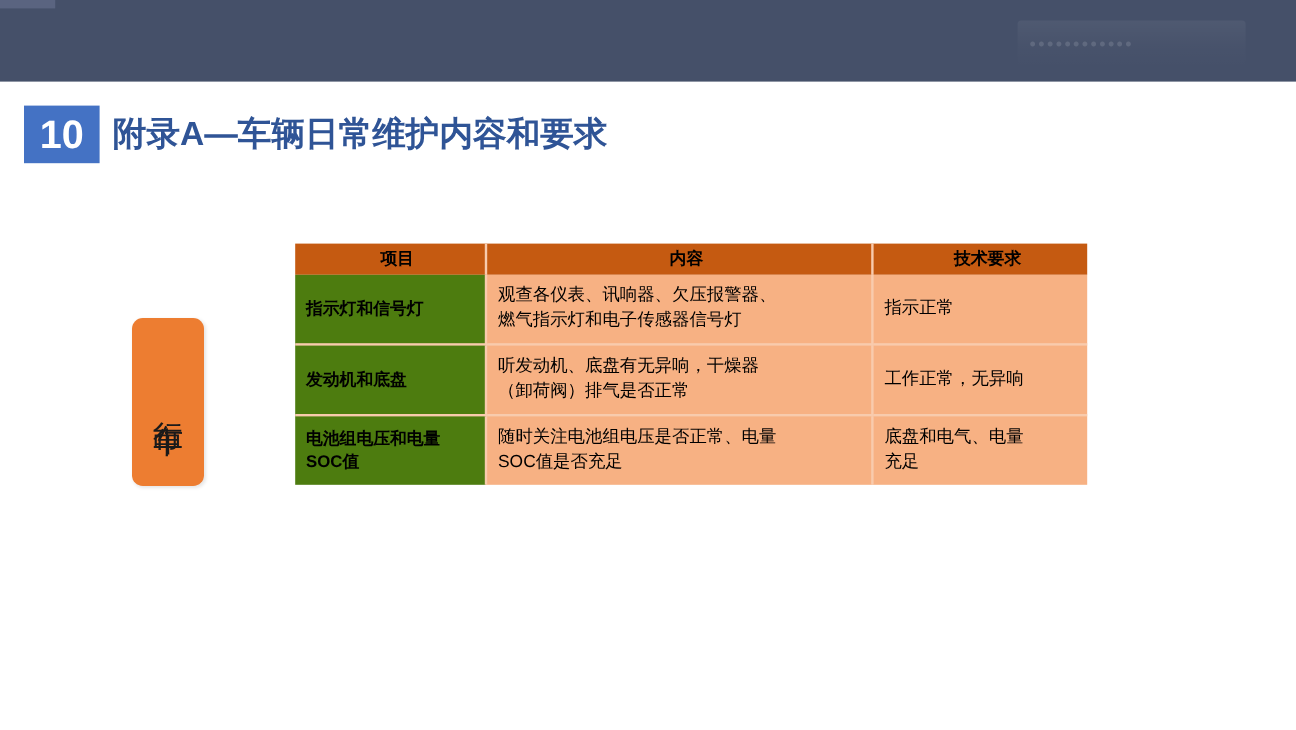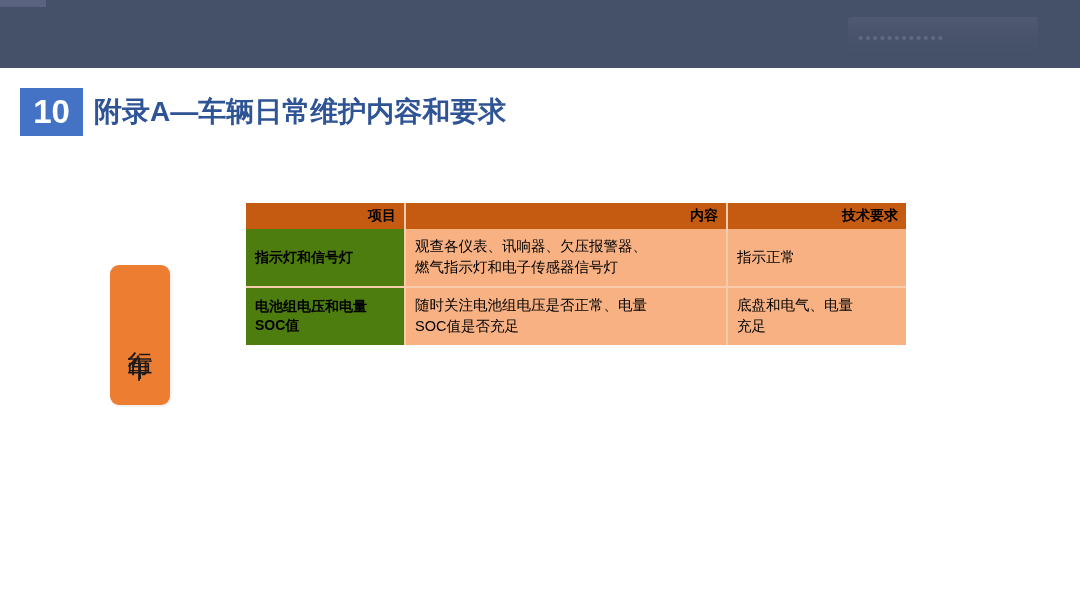--- a/index.html
+++ b/index.html
@@ -128,21 +128,21 @@
     table-layout: fixed;
   }
   #maintenance-table col.c-item    { width: 159px; }
   #maintenance-table col.c-content { width: 322px; }
   #maintenance-table col.c-req     { width: 179px; }
   #maintenance-table th {
     background: #C55A11;
     color: #000000;
     font-size: 14px;
     font-weight: bold;
-    text-align: right;
+    text-align: center;
     padding: 4px 8px 5px 20px;
     border-right: 2px solid #F8CBAD;
     line-height: 17px;
     vertical-align: middle;
   }
   #maintenance-table th:last-child { border-right: none; }
   #maintenance-table td {
     font-size: 14.5px;
     line-height: 21px;
     padding: 7px 9px 8px 9px;
@@ -200,20 +200,26 @@
       </tr>
     </thead>
     <tbody>
       <tr>
         <td class="col-item"><span class="cellwrap">指示灯和信号灯</span></td>
         <td class="col-content"><span class="cellwrap">观查各仪表、讯响器、欠压报警器、
 燃气指示灯和电子传感器信号灯</span></td>
         <td class="col-req"><span class="cellwrap">指示正常</span></td>
       </tr>
       <tr>
+        <td class="col-item"><span class="cellwrap">发动机和底盘</span></td>
+        <td class="col-content"><span class="cellwrap">听发动机、底盘有无异响，干燥器
+（卸荷阀）排气是否正常</span></td>
+        <td class="col-req"><span class="cellwrap">工作正常，无异响</span></td>
+      </tr>
+      <tr>
         <td class="col-item"><span class="cellwrap">电池组电压和电量
 SOC值</span></td>
         <td class="col-content"><span class="cellwrap">随时关注电池组电压是否正常、电量
 SOC值是否充足</span></td>
         <td class="col-req"><span class="cellwrap">底盘和电气、电量
 充足</span></td>
       </tr>
     </tbody>
   </table>
 

